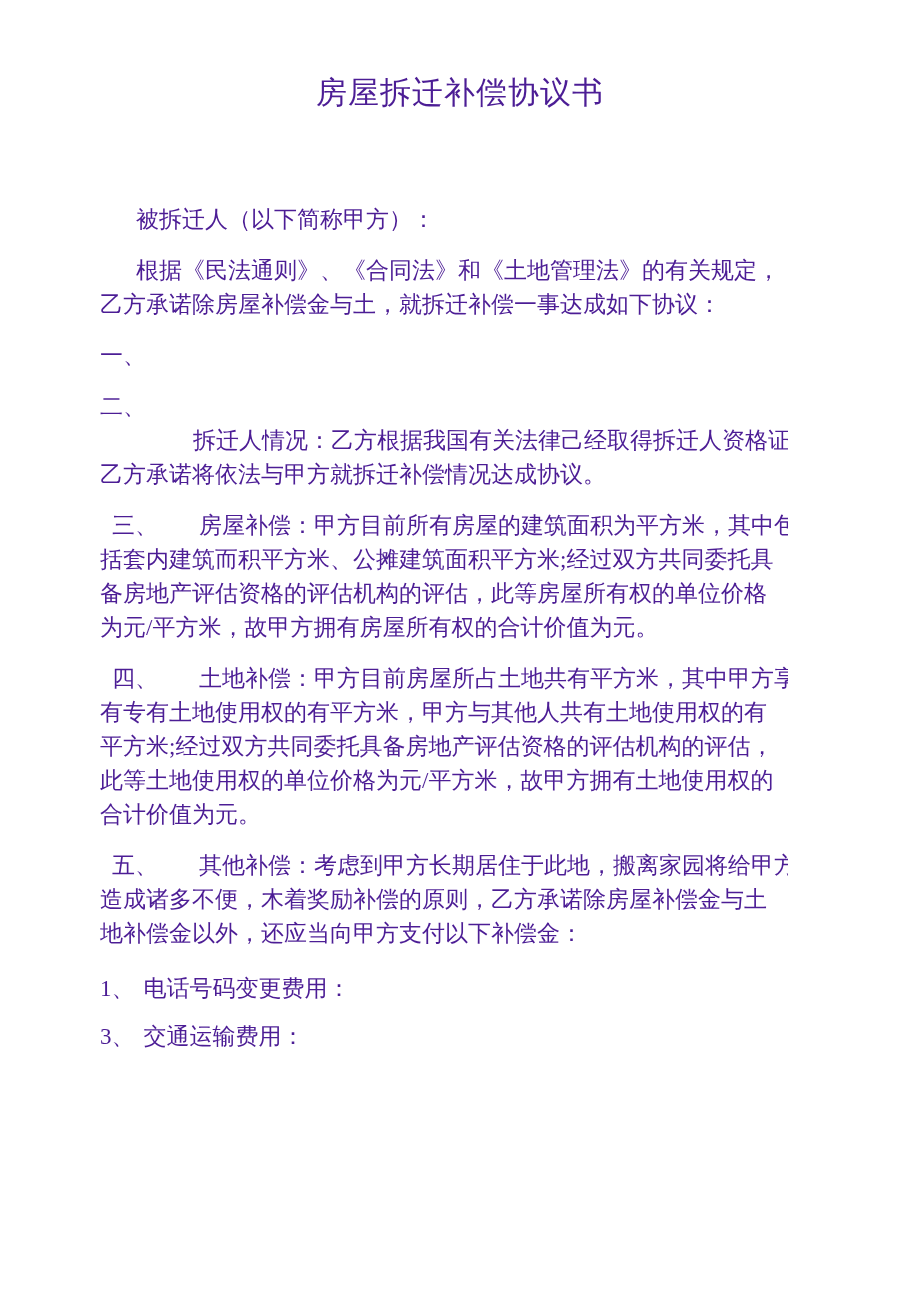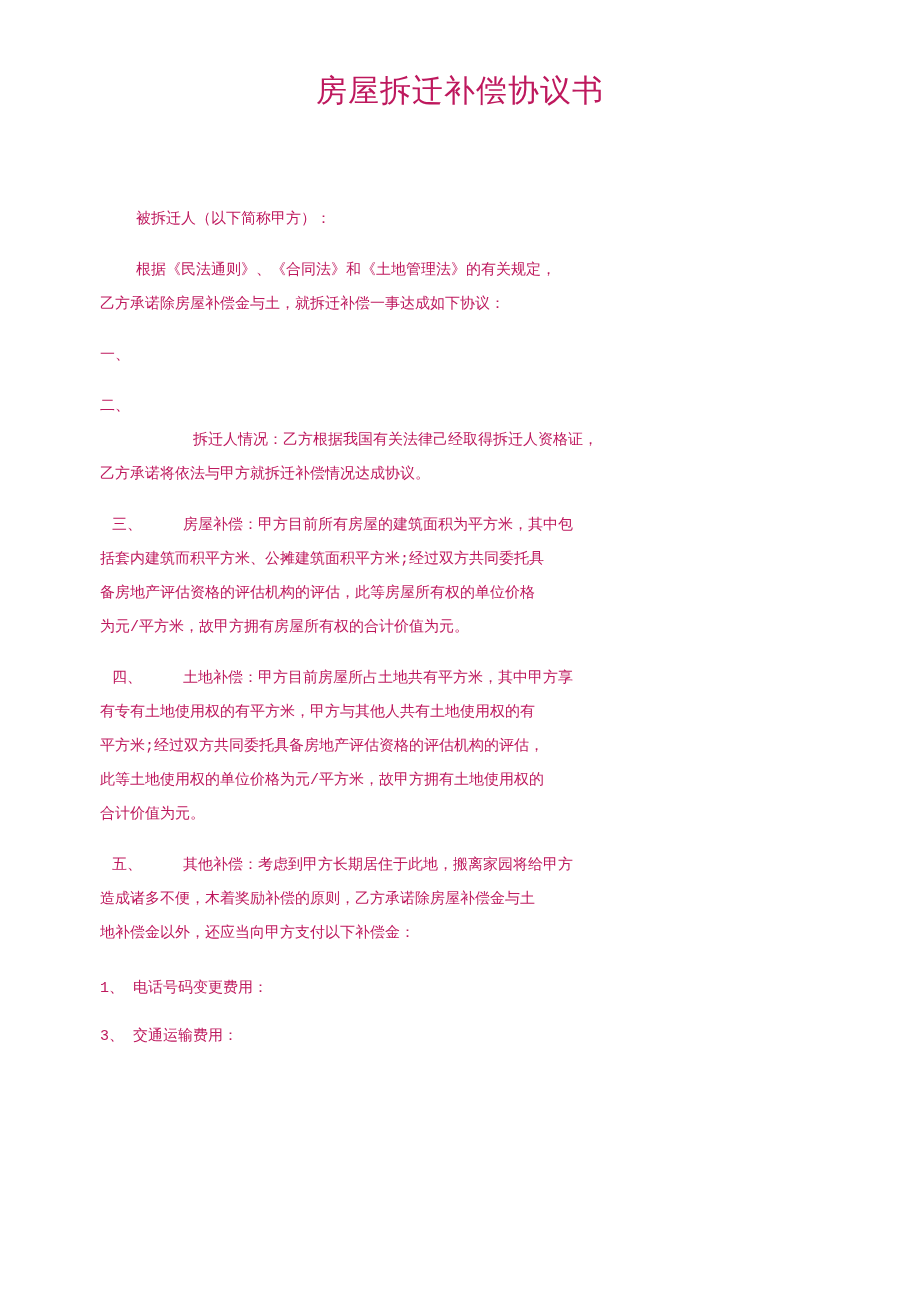--- a/index.html
+++ b/index.html
@@ -1,29 +1,29 @@
 <!DOCTYPE html>
 <html lang="zh"><head>
 <meta charset="utf-8">
 <style>
   html,body{margin:0;padding:0;background:#ffffff;}
   .page{
-    width:788px;height:1301px;background:#ffffff;color:#be185d;
-    font-family:Liberation Mono, monospace;
+    width:788px;height:1301px;background:#ffffff;color:#4c1d95;
+    font-family:Liberation Serif, serif;
     overflow:hidden;position:relative;
   }
   .content{padding:0 100px;width:720px;}
   h1.doc-title{
     margin:71px 0 88px 0;
     font-size:31px;line-height:44px;font-weight:normal;
     text-align:center;letter-spacing:1px;
   }
   .content p{
     margin:17px 0 0 0;
-    font-size:15px;line-height:34px;
+    font-size:23px;line-height:34px;
     word-break:keep-all;line-break:strict;
   }
   .p-plain{text-indent:36px;}
   .p-marker{margin-left:52px;}
   .p-hang{text-indent:93px;margin-top:0 !important;}
   .p-sec{text-indent:12px;}
   .tab{display:inline-block;width:41px;}
   .p-item{margin-left:52px;margin-top:14px !important;}
   .p-item-first{margin-top:21px !important;}
   .gap{display:inline-block;width:9px;}

